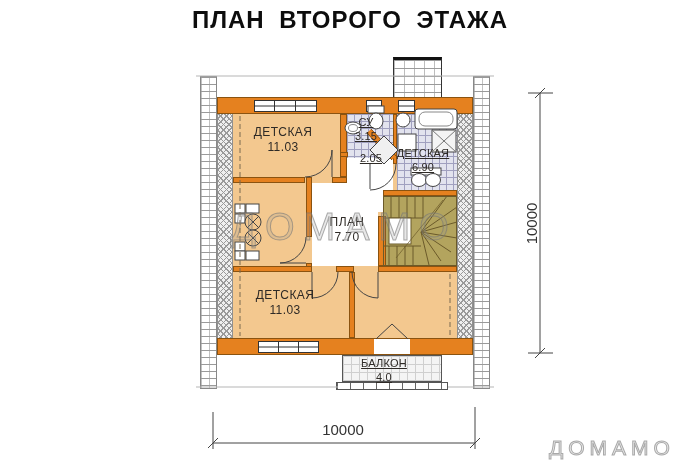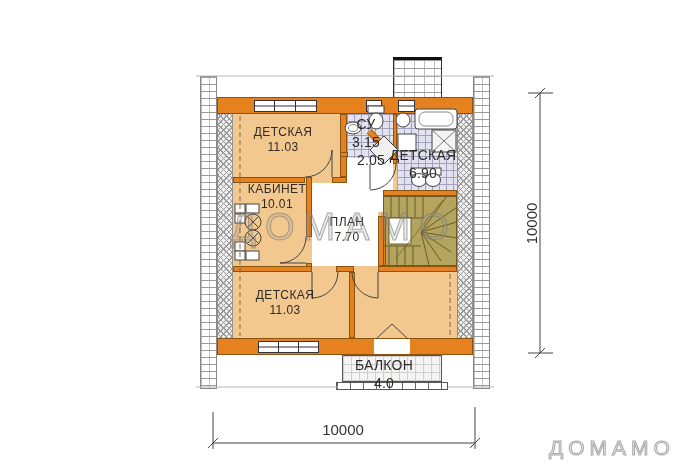--- a/index.html
+++ b/index.html
@@ -28,33 +28,34 @@
            background-image:repeating-linear-gradient(90deg,#666 0,#666 1px,transparent 1px,transparent 13px);}
   .chimney{position:absolute;background-color:#fff;border:1px solid #333;border-top:3px solid #111;
            box-sizing:border-box;
            background-image:linear-gradient(#9a9a9a 1px,transparent 1px),
                             linear-gradient(90deg,#bdbdbd 1px,transparent 1px);
            background-size:100% 8px,10px 100%;}
   .title{position:absolute;left:190px;top:6px;width:320px;text-align:center;color:#0d0d0d;
          font-size:24px;font-weight:bold;letter-spacing:1px;word-spacing:7px;white-space:nowrap;}
   .room-label{position:absolute;transform:translateX(-50%);text-align:center;color:#2e2a26;
               font-size:12px;line-height:1.25;letter-spacing:.4px;white-space:nowrap;z-index:30;}
-  .room-label.small{font-size:14px;letter-spacing:.2px;}
+  .room-label.small{font-size:11px;letter-spacing:.2px;text-decoration:underline;}
   .dim{position:absolute;color:#333;font-size:15px;text-align:center;z-index:30;}
   .wm{position:absolute;font-weight:normal;color:rgba(150,150,150,0.22);
       -webkit-text-stroke:1px rgba(120,120,120,0.60);white-space:nowrap;z-index:40;}
   .wm-center{left:344px;top:206px;transform:translateX(-50%);font-size:38px;letter-spacing:9px;}
   .wm-corner{left:612px;top:436px;transform:translateX(-50%);font-size:21px;letter-spacing:5px;}
   svg.overlay{position:absolute;left:0;top:0;z-index:20;pointer-events:none;}
 </style>
 </head>
 <body>
 
 <div id="canvas">
 
+  <div class="title">ПЛАН ВТОРОГО ЭТАЖА</div>
 
   <div class="brick" style="left:200px;top:76px;width:17px;height:313px"></div>
   <div class="brick" style="left:473px;top:76px;width:17px;height:313px"></div>
 
   <div class="hatch" style="left:217px;top:100px;width:16px;height:247px"></div>
   <div class="hatch" style="left:457px;top:100px;width:16px;height:247px"></div>
 
   <div class="chimney" style="left:393px;top:57px;width:49px;height:43px"></div>
 
   <div class="floor-tan" style="left:233px;top:114px;width:224px;height:224px"></div>
@@ -201,24 +202,20 @@
       <line x1="475" y1="407" x2="475" y2="449"></line>
       <line x1="208" y1="448" x2="218" y2="438"></line>
       <line x1="470" y1="448" x2="480" y2="438"></line>
     </g>
   </svg>
 
   <div class="room-label" style="left:283px;top:125px">
     <div>ДЕТСКАЯ</div>
     <div>11.03</div>
   </div>
-  <div class="room-label" style="left:277px;top:182px">
-    <div>КАБИНЕТ</div>
-    <div>10.01</div>
-  </div>
   <div class="room-label" style="left:347px;top:215px">
     <div>ПЛАН</div>
     <div>7.70</div>
   </div>
   <div class="room-label small" style="left:366px;top:116px">
     <div>СУ</div>
     <div>3.15</div>
   </div>
   <div class="room-label small" style="left:371px;top:152px">
     <div>2.05</div>

